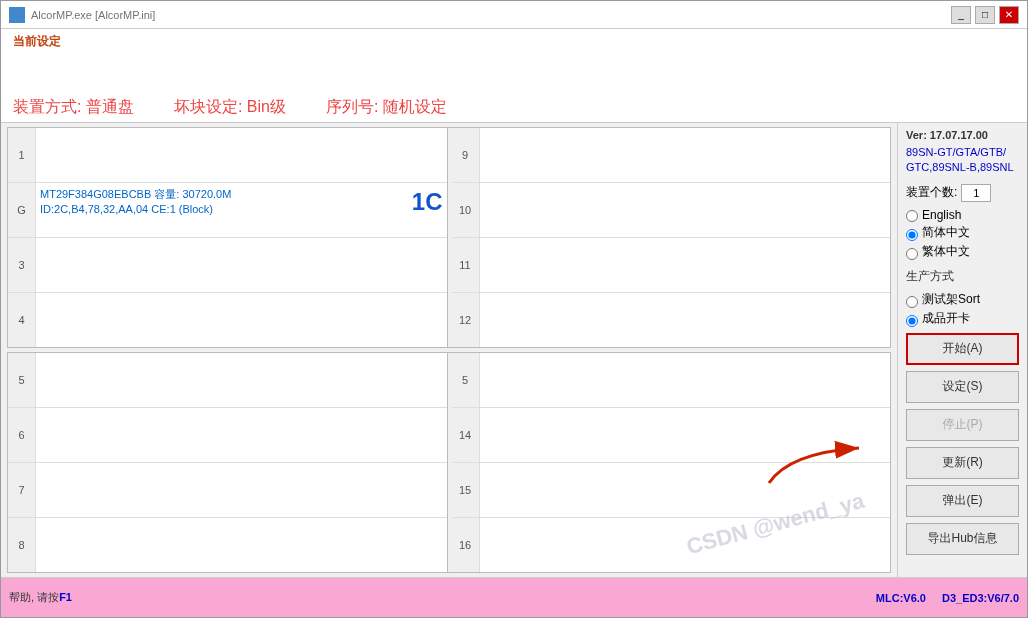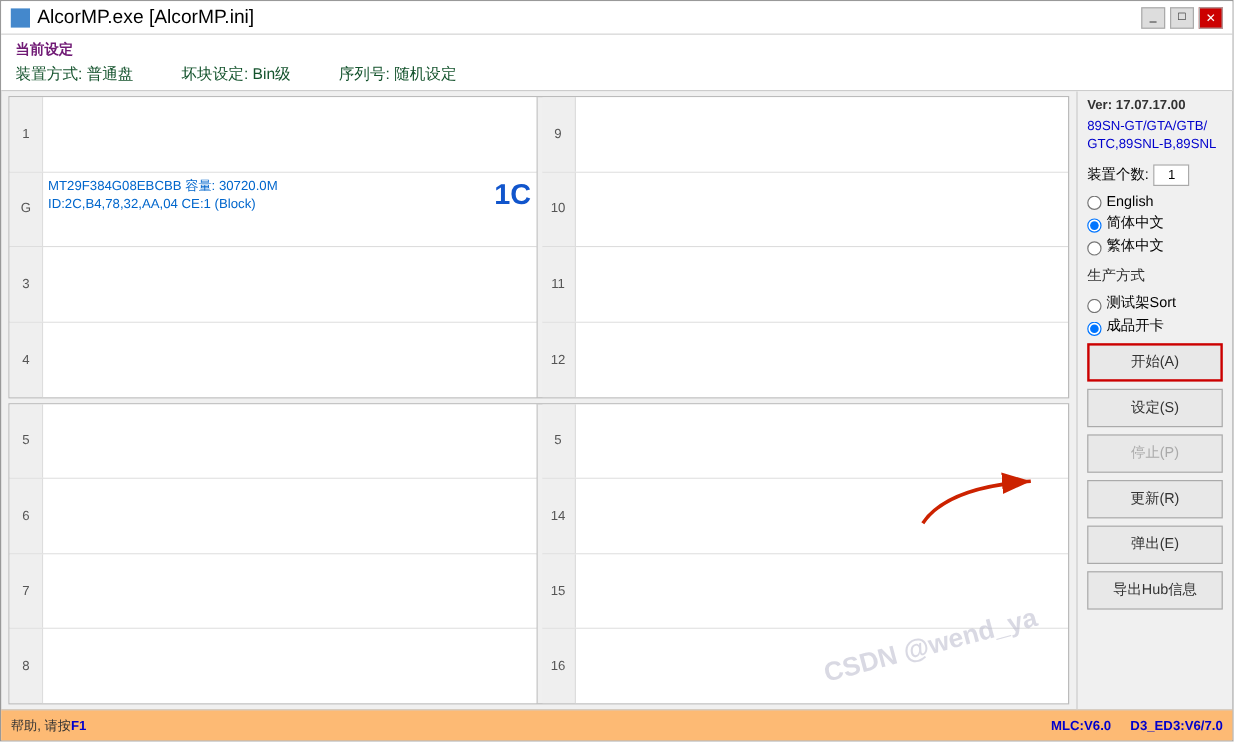--- a/index.html
+++ b/index.html
@@ -33,22 +33,22 @@
       align-items: center;
       gap: 6px;
     }
     .title-icon {
       width: 16px;
       height: 16px;
       background: #4488cc;
       display: inline-block;
     }
     .title-text {
-      font-size: 16px;
-      color: #000000;
+      font-size: 11px;
+      color: #737373;
     }
     .title-controls {
       display: flex;
       gap: 4px;
     }
     .title-btn {
       width: 20px;
       height: 18px;
       background: #ddd;
       border: 1px solid #aaa;
@@ -64,22 +64,23 @@
       background: #fff;
       border-bottom: 1px solid #ccc;
       padding: 4px 12px;
       display: flex;
       flex-direction: column;
       gap: 2px;
     }
     .info-row {
       display: flex;
       gap: 40px;
-      font-size: 13px;
-      color: #14532d;
+      font-size: 16px;
+      color: #ef4444;
+      margin-top: 44px;
     }
 
     .main-area {
       display: flex;
       flex: 1;
       overflow: hidden;
     }
 
     .right-panel {
       width: 130px;
@@ -161,27 +162,27 @@
       border: 2px solid #cc0000;
       background: #e8e8e8;
     }
 
     .action-btn.disabled {
       color: #aaa;
       cursor: default;
     }
 
     .status-bar {
-      background: #fdba74;
+      background: #f9a8d4;
       border-top: 1px solid #ccc;
       padding: 2px 8px;
       display: flex;
       justify-content: space-between;
       align-items: center;
-      height: 26px;
+      height: 40px;
     }
 
     .status-left {
       font-size: 11px;
       color: #333;
     }
 
     .status-right {
       font-size: 11px;
       color: #0000cc;
@@ -266,21 +267,21 @@
       <span class="title-text">AlcorMP.exe [AlcorMP.ini]</span>
     </div>
     <div class="title-controls">
       <div class="title-btn">_</div>
       <div class="title-btn">□</div>
       <div class="title-btn close">✕</div>
     </div>
   </div>
 
   <div class="info-bar">
-    <div style="font-size:12px;color:#701a75;font-weight:bold;margin-bottom:1px;font-family:Liberation Mono, monospace;">当前设定</div>
+    <div style="font-size:12px;color:#c2410c;font-weight:bold;margin-bottom:1px;font-family:Liberation Mono, monospace;">当前设定</div>
     <div class="info-row">
       <span>装置方式: 普通盘</span>
       <span>坏块设定: Bin级</span>
       <span>序列号: 随机设定</span>
     </div>
   </div>
 
   <div class="main-area" style="position:relative;">
 
     <div style="flex:1; display:flex; flex-direction:column; padding:4px 6px; gap:4px;">

